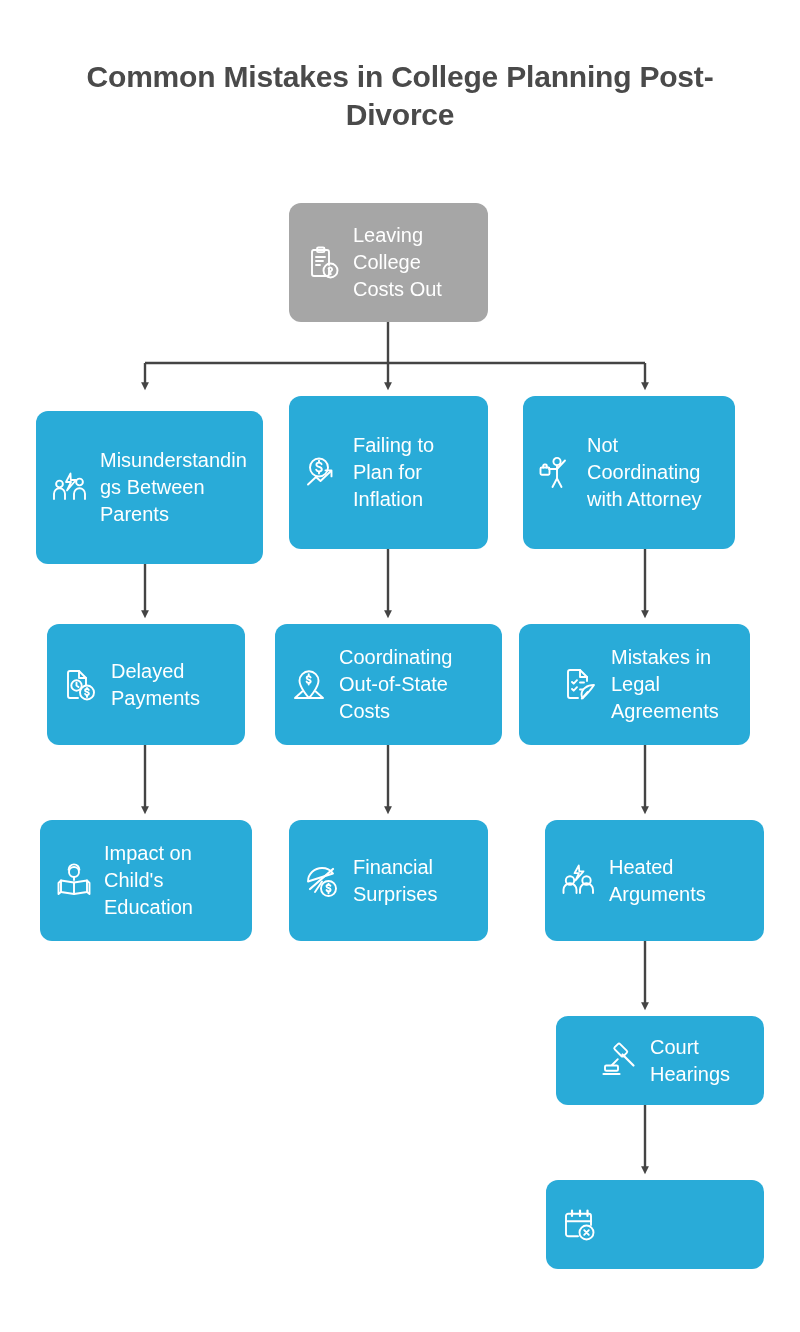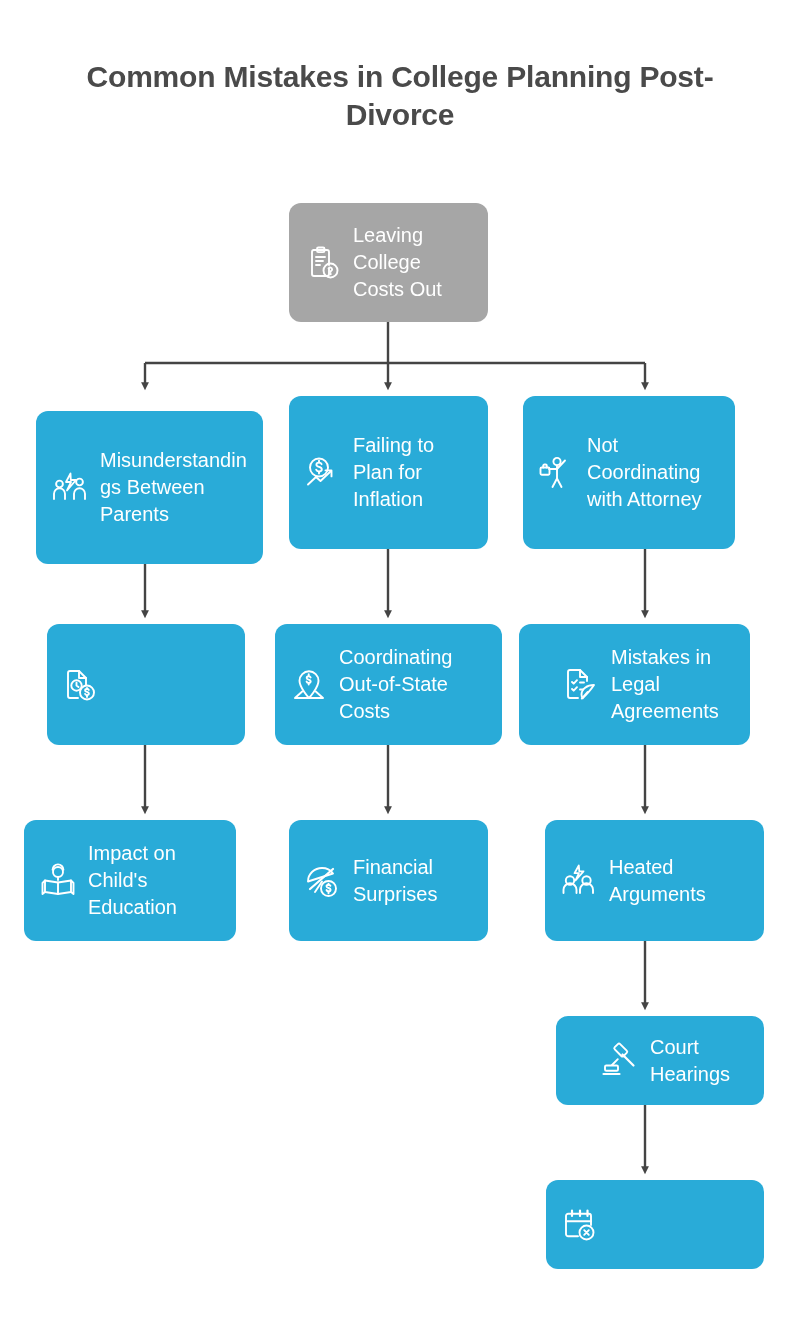--- a/index.html
+++ b/index.html
@@ -177,20 +177,21 @@
       <svg viewBox="0 0 40 40">
         <path d="M25 20 V13 L18 6 H9 a2 2 0 0 0 -2 2 v23 a2 2 0 0 0 2 2 h8"></path>
         <path d="M18 6 v7 h7"></path>
         <circle cx="15.5" cy="20.5" r="5.2"></circle>
         <path d="M15.5 17.6 v3 l2 1.5"></path>
         <circle cx="26" cy="27.5" r="7"></circle>
         <path d="M27.8 24.9 a2 2 0 0 0 -1.8 -1 c-1.1 0 -1.9 0.6 -1.9 1.5 c0 2 3.8 1.1 3.8 3.2 c0 0.9 -0.8 1.5 -1.9 1.5 a2 2 0 0 1 -1.9 -1.2"></path>
         <path d="M26 23 v1.2 M26 30.8 v1.2"></path>
       </svg>
     </span>
+    <span class="nlabel">Delayed Payments</span>
   </div>
 
   <div class="node blue" style="left:275px; top:624px; width:227px; height:121px;">
     <span class="nicon">
       <svg viewBox="0 0 40 40">
         <path d="M20 33 c0 0 9.5 -10.3 9.5 -17.2 A9.5 9.5 0 0 0 10.5 15.8 C10.5 22.7 20 33 20 33 z"></path>
         <path d="M21.6 12.4 a2.1 2.1 0 0 0 -1.9 -1.1 c-1.2 0 -2 0.7 -2 1.6 c0 2.2 4 1.2 4 3.4 c0 1 -0.9 1.6 -2.1 1.6 a2.2 2.2 0 0 1 -2 -1.3"></path>
         <path d="M19.7 9.2 v1.6 M19.7 17.9 v1.6"></path>
         <path d="M13.2 26.5 L6 33 h28 l-7.2 -6.5"></path>
       </svg>
@@ -206,21 +207,21 @@
         <path d="M11 17 l1.7 1.7 L16 15.2"></path>
         <path d="M11 24 l1.7 1.7 L16 22.2"></path>
         <path d="M19 17.5 h4 M19 24.5 h3"></path>
         <path d="M33 20 c-7 0 -12.5 4 -12.5 9.5 c0 1.5 0.5 2.8 1.3 3.7 C25 30 29 26 33 20 z"></path>
         <path d="M20.8 33.6 L26.5 27"></path>
       </svg>
     </span>
     <span class="nlabel">Mistakes in Legal Agreements</span>
   </div>
 
-  <div class="node blue" style="left:24px; top:820px; width:212px; height:121px;">
+  <div class="node blue" style="left:40px; top:820px; width:212px; height:121px;">
     <span class="nicon">
       <svg viewBox="0 0 40 40">
         <circle cx="20" cy="11" r="5"></circle>
         <path d="M14.6 8.8 a5.2 5.2 0 0 1 10.8 0"></path>
         <path d="M20 16 v3"></path>
         <path d="M20 21.5 L7 19.5 v11.5 l13 2 13 -2 V19.5 L20 21.5 z"></path>
         <path d="M20 21.5 v11.5"></path>
         <path d="M7 19.5 L4.5 22 v11 l2.5 -2 M33 19.5 L35.5 22 v11 l-2.5 -2"></path>
       </svg>
     </span>

